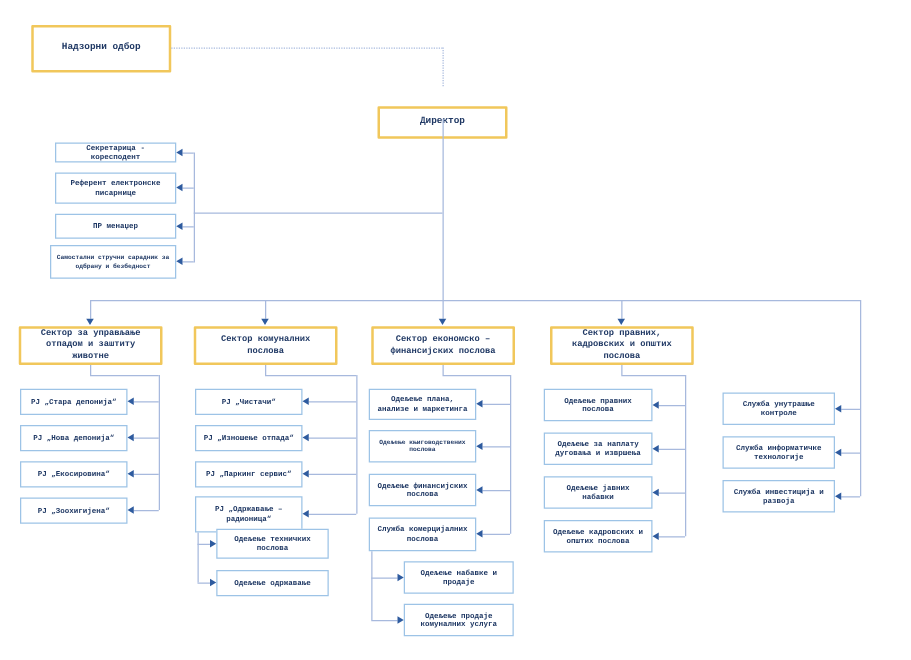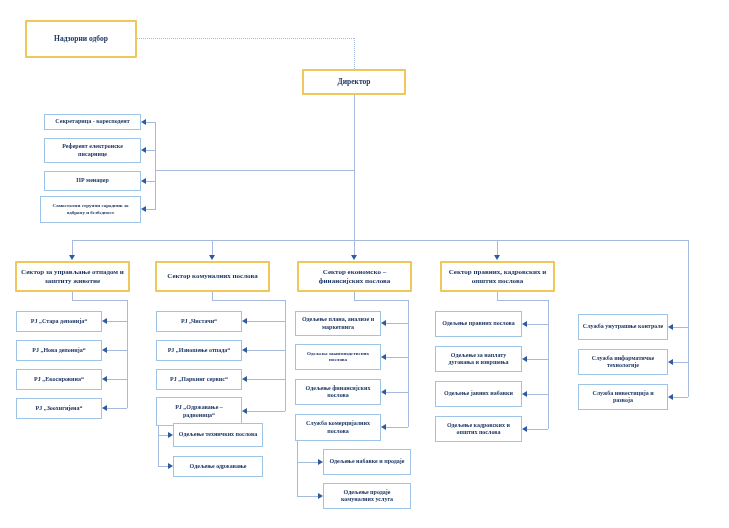--- a/index.html
+++ b/index.html
@@ -1,17 +1,17 @@
 <!DOCTYPE html>
 <html><head>
 <meta charset="utf-8">
 <style>
   html,body{margin:0;padding:0;background:#ffffff;}
   .canvas{position:relative;width:729px;height:528px;background:#ffffff;overflow:hidden;
-          font-family:Liberation Serif, serif;}
+          font-family:Liberation Mono, monospace;}
   .box{position:absolute;display:flex;align-items:center;justify-content:center;text-align:center;
        background:#ffffff;color:#1f3864;font-weight:bold;line-height:1.25;
        padding:1px 3px;box-sizing:border-box;}
   .gold{border:2px solid #f1c75b;border-radius:1px;}
   .blue{border:1px solid #9dc3e6;}
   .fs8{font-size:7.5px;}
   .fs7{font-size:7px;}
   .fs6{font-size:6px;}
   .fs5{font-size:5px;}
   .ln{position:absolute;background:#a7b9dd;}
@@ -23,21 +23,21 @@
   .arr.left{border-top:3px solid transparent;border-bottom:3px solid transparent;border-right:5px solid #2e5b9f;}
   .arr.right{border-top:3px solid transparent;border-bottom:3px solid transparent;border-left:5px solid #2e5b9f;}
   .arr.down{border-left:3px solid transparent;border-right:3px solid transparent;border-top:5px solid #2e5b9f;}
 </style>
 </head>
 <body>
 
 <div class="canvas">
 
   <div class="box gold fs8" style="left:25px;top:20px;width:112px;height:38px">Надзорни одбор</div>
-  <div class="box gold fs8" style="left:302px;top:69px;width:104px;height:26px">Директор</div>
+  <div class="box gold fs8" style="left:302px;top:85px;width:104px;height:26px">Директор</div>
 
   <div class="box blue fs6" style="left:44px;top:114px;width:97px;height:16px">Секретарица - коресподент</div>
   <div class="box blue fs6" style="left:44px;top:138px;width:97px;height:25px">Референт електронске писарнице</div>
   <div class="box blue fs6" style="left:44px;top:171px;width:97px;height:20px">ПР менаџер</div>
   <div class="box blue fs5" style="left:40px;top:196px;width:101px;height:27px">Самостални стручни сарадник за одбрану и безбедност</div>
 
   <div class="box gold fs7" style="left:15px;top:261px;width:115px;height:31px">Сектор за управљање отпадом и заштиту животне</div>
   <div class="box gold fs7" style="left:155px;top:261px;width:115px;height:31px">Сектор комуналних послова</div>
   <div class="box gold fs7" style="left:297px;top:261px;width:115px;height:31px">Сектор економско – финансијских послова</div>
   <div class="box gold fs7" style="left:440px;top:261px;width:115px;height:31px">Сектор правних, кадровских и општих послова</div>

